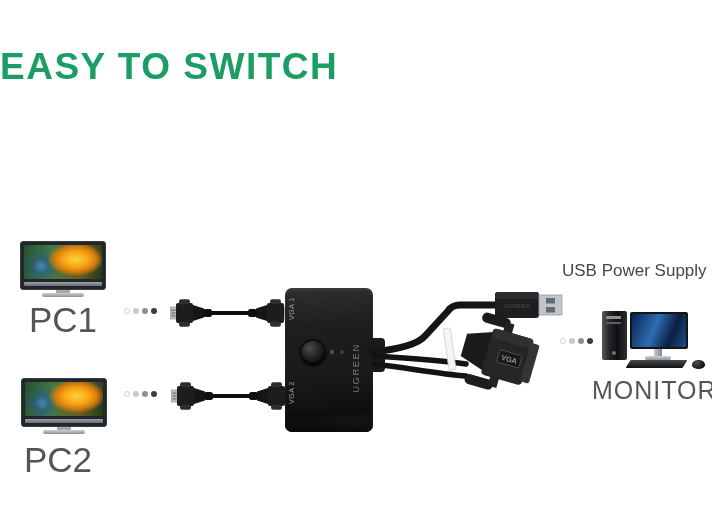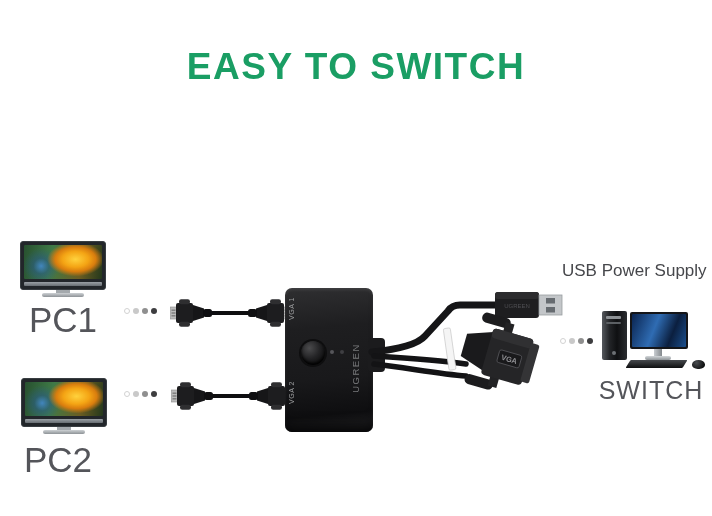--- a/index.html
+++ b/index.html
@@ -1,20 +1,20 @@
 <!DOCTYPE html>
 <html><head>
 <meta charset="utf-8">
 <style>
   html,body{margin:0;padding:0;background:#ffffff;}
   .stage{position:relative;width:712px;height:516px;background:#ffffff;overflow:hidden;
          font-family:"Liberation Sans","DejaVu Sans",sans-serif;}
 
   
-  .title{position:absolute;left:0;top:46px;width:712px;text-align:center;
+  .title{position:absolute;left:0;top:46px;width:712px;
          font-size:37px;font-weight:bold;letter-spacing:1.5px;color:#1a9e64;}
 
   
   .src-label{position:absolute;width:86px;text-align:center;font-size:35px;color:#54555a;}
   .monitor-label{position:absolute;left:592px;top:376px;width:118px;text-align:center;
                  font-size:25px;letter-spacing:1px;color:#54555a;}
   .usb-label{position:absolute;left:562px;top:261px;font-size:17px;color:#46474b;text-align:center;}
 
   
   .tv{position:absolute;width:86px;height:49px;background:#22262a;border:1px solid #383d41;
@@ -207,15 +207,15 @@
     </div>
     <div class="pc-monitor">
       <div class="pscreen"></div>
     </div>
     <div class="pc-stand-neck"></div>
     <div class="pc-stand-base"></div>
     <div class="keyboard"></div>
     <div class="mouse"></div>
   </div>
 
-  <div class="monitor-label">SWITCH</div>
+  <div class="monitor-label">MONITOR</div>
 
 </div>
 
 </body></html>

